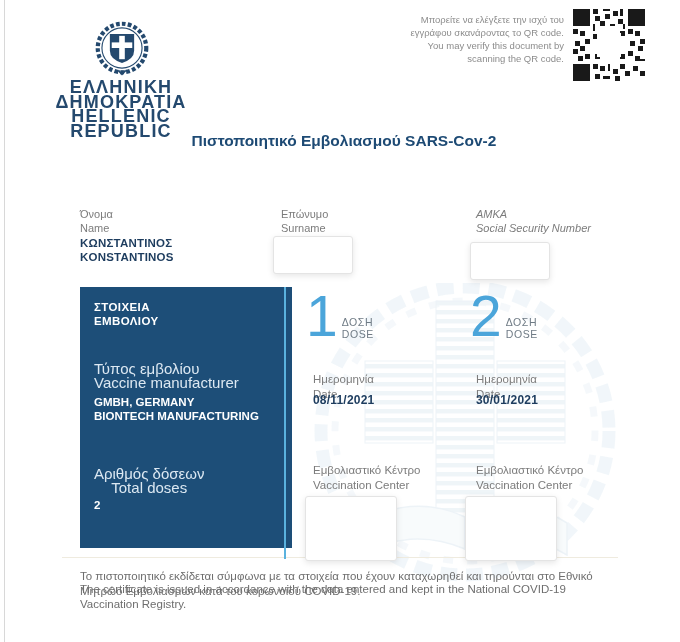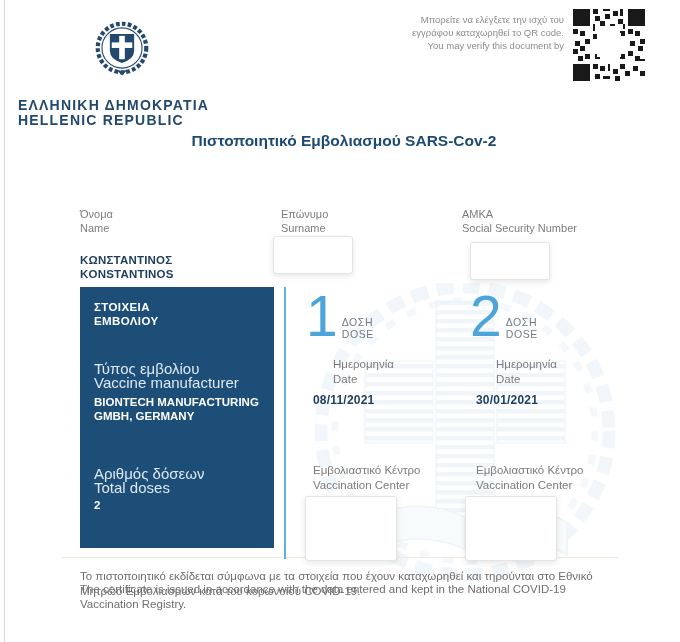--- a/index.html
+++ b/index.html
@@ -4,69 +4,69 @@
 <style>
   html,body{margin:0;padding:0;background:#fff;}
   .page{
     position:relative;width:680px;height:642px;background:#ffffff;overflow:hidden;
     font-family:"Liberation Sans","DejaVu Sans",sans-serif;color:#1d3c5e;
   }
   .edge-line{position:absolute;left:4px;top:0;width:1px;height:642px;background:#d8d8d8;}
 
   
   .emblem{position:absolute;left:94px;top:20px;width:56px;height:56px;}
-  .republic{position:absolute;left:18px;top:80px;width:206px;
-    color:#24496e;font-weight:bold;font-size:14px;line-height:14.5px;letter-spacing:1.2px;margin-top:18px;}
+  .republic{position:absolute;left:18px;top:80px;width:206px;text-align:center;
+    color:#24496e;font-weight:bold;font-size:18px;line-height:14.5px;letter-spacing:1.2px;}
   .qr-help{position:absolute;right:116px;top:13px;width:230px;text-align:right;
     color:#8c8c8c;font-size:9.5px;line-height:13px;}
   .qr-code{position:absolute;left:573px;top:9px;width:72px;height:72px;}
 
   
   .title{position:absolute;left:10px;top:130px;width:668px;text-align:center;
     color:#1d4a74;font-weight:bold;font-size:15.5px;line-height:21px;}
 
   
   .f-label{position:absolute;color:#7c7c7c;font-size:11px;line-height:14px;}
   .f-value{position:absolute;color:#1d3c5e;font-weight:bold;font-size:11.5px;line-height:14px;letter-spacing:.2px;}
   .lbl-name{left:80px;top:207px;}
   .lbl-surname{left:281px;top:207px;}
-  .lbl-amka{left:462px;top:207px;}
-  .val-name{left:80px;top:236px;margin-top:17px;}
+  .lbl-amka{left:476px;top:207px;font-style:italic;}
+  .val-name{left:80px;top:236px;}
 
   .white-box{position:absolute;background:#fff;border:1px solid #e4e4e4;border-radius:3px;
     box-shadow:0 2px 6px rgba(0,0,0,.10);z-index:3;}
   .box-surname{left:273px;top:236px;width:78px;height:36px;}
   .box-amka{left:470px;top:242px;width:78px;height:36px;}
   .box-center1{left:305px;top:496px;width:90px;height:63px;}
   .box-center2{left:465px;top:496px;width:90px;height:63px;}
 
   
   .watermark{position:absolute;left:295px;top:283px;width:340px;height:300px;opacity:.55;z-index:0;}
 
   
-  .panel{position:absolute;left:80px;top:287px;width:194px;height:261px;background:#1d4e78;z-index:1;}
+  .panel{position:absolute;left:80px;top:287px;width:212px;height:261px;background:#1d4e78;z-index:1;}
   .panel .p-head{position:absolute;left:14px;top:13px;color:#fff;font-weight:bold;font-size:11.5px;line-height:14px;letter-spacing:.4px;}
   .panel .p-label{position:absolute;left:14px;color:#dce8f2;font-size:15px;line-height:14px;}
   .panel .p-value{position:absolute;left:14px;color:#fff;font-weight:bold;font-size:11.5px;line-height:14px;}
   .p-type-label{top:75px;}
   .p-type-value{top:108px;}
-  .p-doses-label{top:180px;}
+  .p-doses-label{top:180px;text-align:center;}
   .p-doses-value{top:211px;}
 
   .vdivider{position:absolute;left:284px;top:287px;width:2px;height:272px;background:#5ab2de;z-index:1;}
 
   
   .dose-header{position:absolute;top:291px;display:flex;align-items:flex-end;gap:6px;z-index:1;}
   .dh-1{left:306px;} .dh-2{left:470px;}
   .dose-number{color:#4ba5da;font-size:57px;line-height:51px;font-weight:300;letter-spacing:-2px;}
   .dose-sub{color:#6f7b85;font-size:10.5px;line-height:12px;letter-spacing:.6px;padding-bottom:2px;}
   .dose-fields{position:absolute;top:357px;width:160px;z-index:1;}
   .df-1{left:313px;} .df-2{left:476px;}
   .d-label{position:absolute;left:0;color:#7c7c7c;font-size:11.5px;line-height:14.5px;}
-  .d-date-label{top:0;margin-left:20px;}
+  .d-date-label{top:15px;}
   .d-date-value{position:absolute;left:0;top:36px;color:#1d3c5e;font-weight:bold;font-size:12px;letter-spacing:.2px;}
   .d-center-label{top:106px;}
 
   
   .hrule{position:absolute;left:62px;top:557px;width:556px;height:1px;background:#efebdf;}
   .note{position:absolute;left:80px;width:545px;color:#6e6e6e;font-size:11.5px;line-height:15px;}
   .note-gr{top:569px;} .note-en{top:582px;}
 </style>
 </head>
 <body>
@@ -83,22 +83,23 @@
     <rect x="27" y="17" width="6" height="25" fill="#fff"></rect>
     <rect x="19" y="24" width="22" height="6" fill="#fff"></rect>
   </svg>
   <div class="republic">
     <div>ΕΛΛΗΝΙΚΗ ΔΗΜΟΚΡΑΤΙΑ</div>
     <div>HELLENIC REPUBLIC</div>
   </div>
 
   <div class="qr-help">
     <div>Μπορείτε να ελέγξετε την ισχύ του</div>
-    <div>εγγράφου καταχωρηθεί το QR code.</div>
+    <div>εγγράφου σκανάροντας το QR code.</div>
     <div>You may verify this document by</div>
+    <div>scanning the QR code.</div>
   </div>
 
   <svg class="qr-code" viewBox="0 0 29 29" shape-rendering="crispEdges">
     <rect width="29" height="29" fill="#fff"></rect>
     <g fill="#191919">
       <rect x="0" y="0" width="7" height="7"></rect>
         <rect x="22" y="0" width="7" height="7"></rect>
         <rect x="0" y="22" width="7" height="7"></rect>
       <rect x="8" y="0" width="2" height="2"></rect>
         <rect x="12" y="0" width="3" height="1"></rect>
@@ -189,22 +190,22 @@
   <div class="panel">
     <div class="p-head">
       <div>ΣΤΟΙΧΕΙΑ</div>
       <div>ΕΜΒΟΛΙΟΥ</div>
     </div>
     <div class="p-label p-type-label">
       <div>Τύπος εμβολίου</div>
       <div>Vaccine manufacturer</div>
     </div>
     <div class="p-value p-type-value">
+      <div>GMBH, GERMANY</div>
       <div>BIONTECH MANUFACTURING</div>
-      <div>GMBH, GERMANY</div>
     </div>
     <div class="p-label p-doses-label">
       <div>Αριθμός δόσεων</div>
       <div>Total doses</div>
     </div>
     <div class="p-value p-doses-value">2</div>
   </div>
 
   <div class="vdivider"></div>
 

